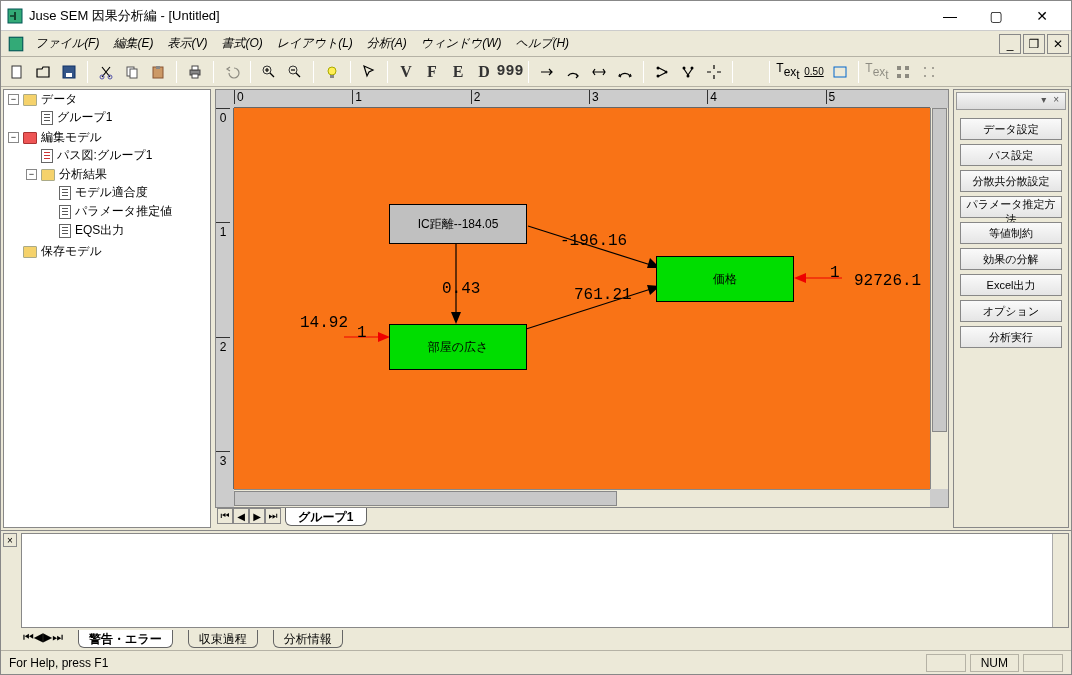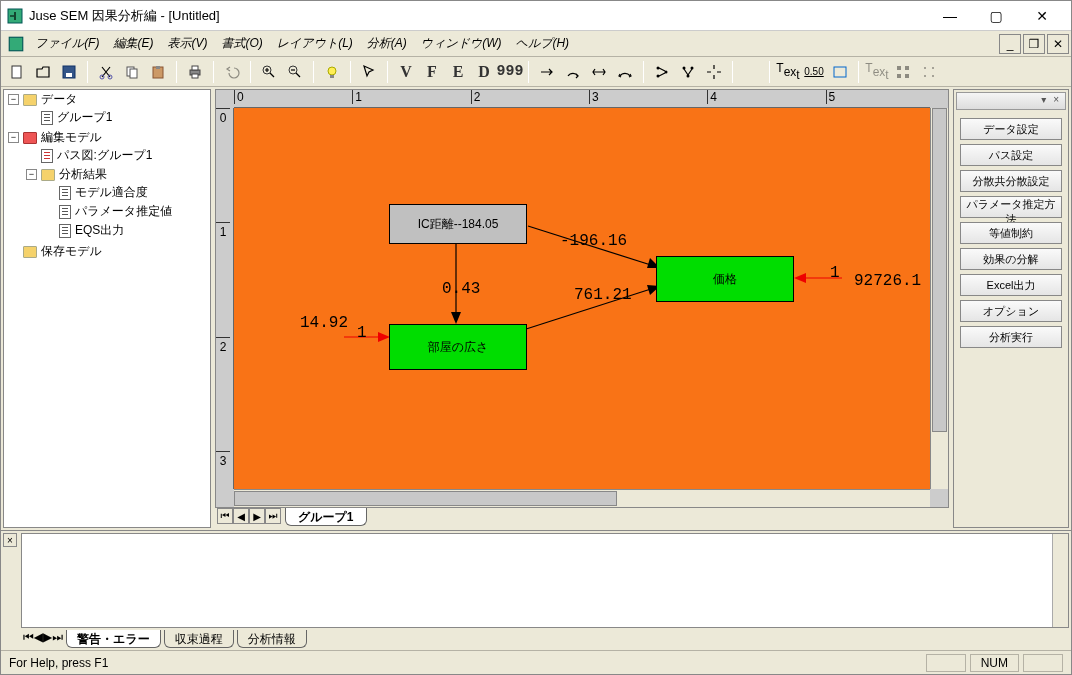--- a/index.html
+++ b/index.html
@@ -59,21 +59,21 @@
 .rightpanel { width: 116px; background: #ece9d8; border: 1px solid #888; margin: 2px; padding: 28px 6px 6px 6px; display: flex; flex-direction: column; gap: 4px; position: relative; }
 .rightpanel .phead { position: absolute; top: 2px; left: 2px; right: 2px; height: 18px; border: 1px solid #999; background: linear-gradient(#f5f5f5,#ddd); }
 .rightpanel .phead::after { content: "▾ ×"; position: absolute; right: 4px; top: 1px; font-size: 10px; color: #555; letter-spacing: 2px; }
 .rightpanel button { height: 22px; border: 1px solid #888; background: linear-gradient(#fafafa,#e5e5e5); font-size: 11px; }
 .bottompane { height: 120px; display: flex; background: #ece9d8; border-top: 1px solid #888; }
 .bottompane .closex { width: 14px; height: 14px; margin: 2px; border: 1px solid #888; font-size: 10px; display: flex; align-items: center; justify-content: center; background: #ece9d8; }
 .bottompane .bpbody { flex: 1; display: flex; flex-direction: column; }
 .bottompane .bptext { flex: 1; background: #fff; border: 1px solid #888; margin: 2px; position: relative; }
 .bottompane .bpscroll { position: absolute; right: 0; top: 0; bottom: 0; width: 16px; background: #ece9d8; border-left: 1px solid #aaa; }
 .bottompane .bptabs { height: 20px; display: flex; align-items: flex-start; padding-left: 4px; }
-.bottompane .bptabs .tab { height: 18px; padding: 1px 10px; border: 1px solid #666; border-top: none; border-radius: 0 0 6px 6px; margin-left: 3px; background: #ece9d8; }
+.bottompane .bptabs .tab { height: 18px; padding: 1px 10px; border: 1px solid #666; border-top: none; border-radius: 0 0 6px 6px; margin-left: 15px; background: #ece9d8; }
 .bottompane .bptabs .tab.active { background: #fff; font-weight: bold; }
 .statusbar { height: 24px; background: #ece9d8; border-top: 1px solid #b5b2a5; display: flex; align-items: center; padding: 0 8px; font-size: 12px; }
 .statusbar .cell { border: 1px solid #b5b2a5; padding: 1px 10px; margin-left: 4px; min-width: 40px; text-align: center; }
 svg line, svg path, svg polyline { stroke: #000; stroke-width: 1.2; fill: none; }
 svg .red { stroke: #e00; }
 svg .fillred { fill: #e00; stroke: none; }
 svg .fillblk { fill: #000; stroke: none; }
 </style>
 </head>
 <body>

